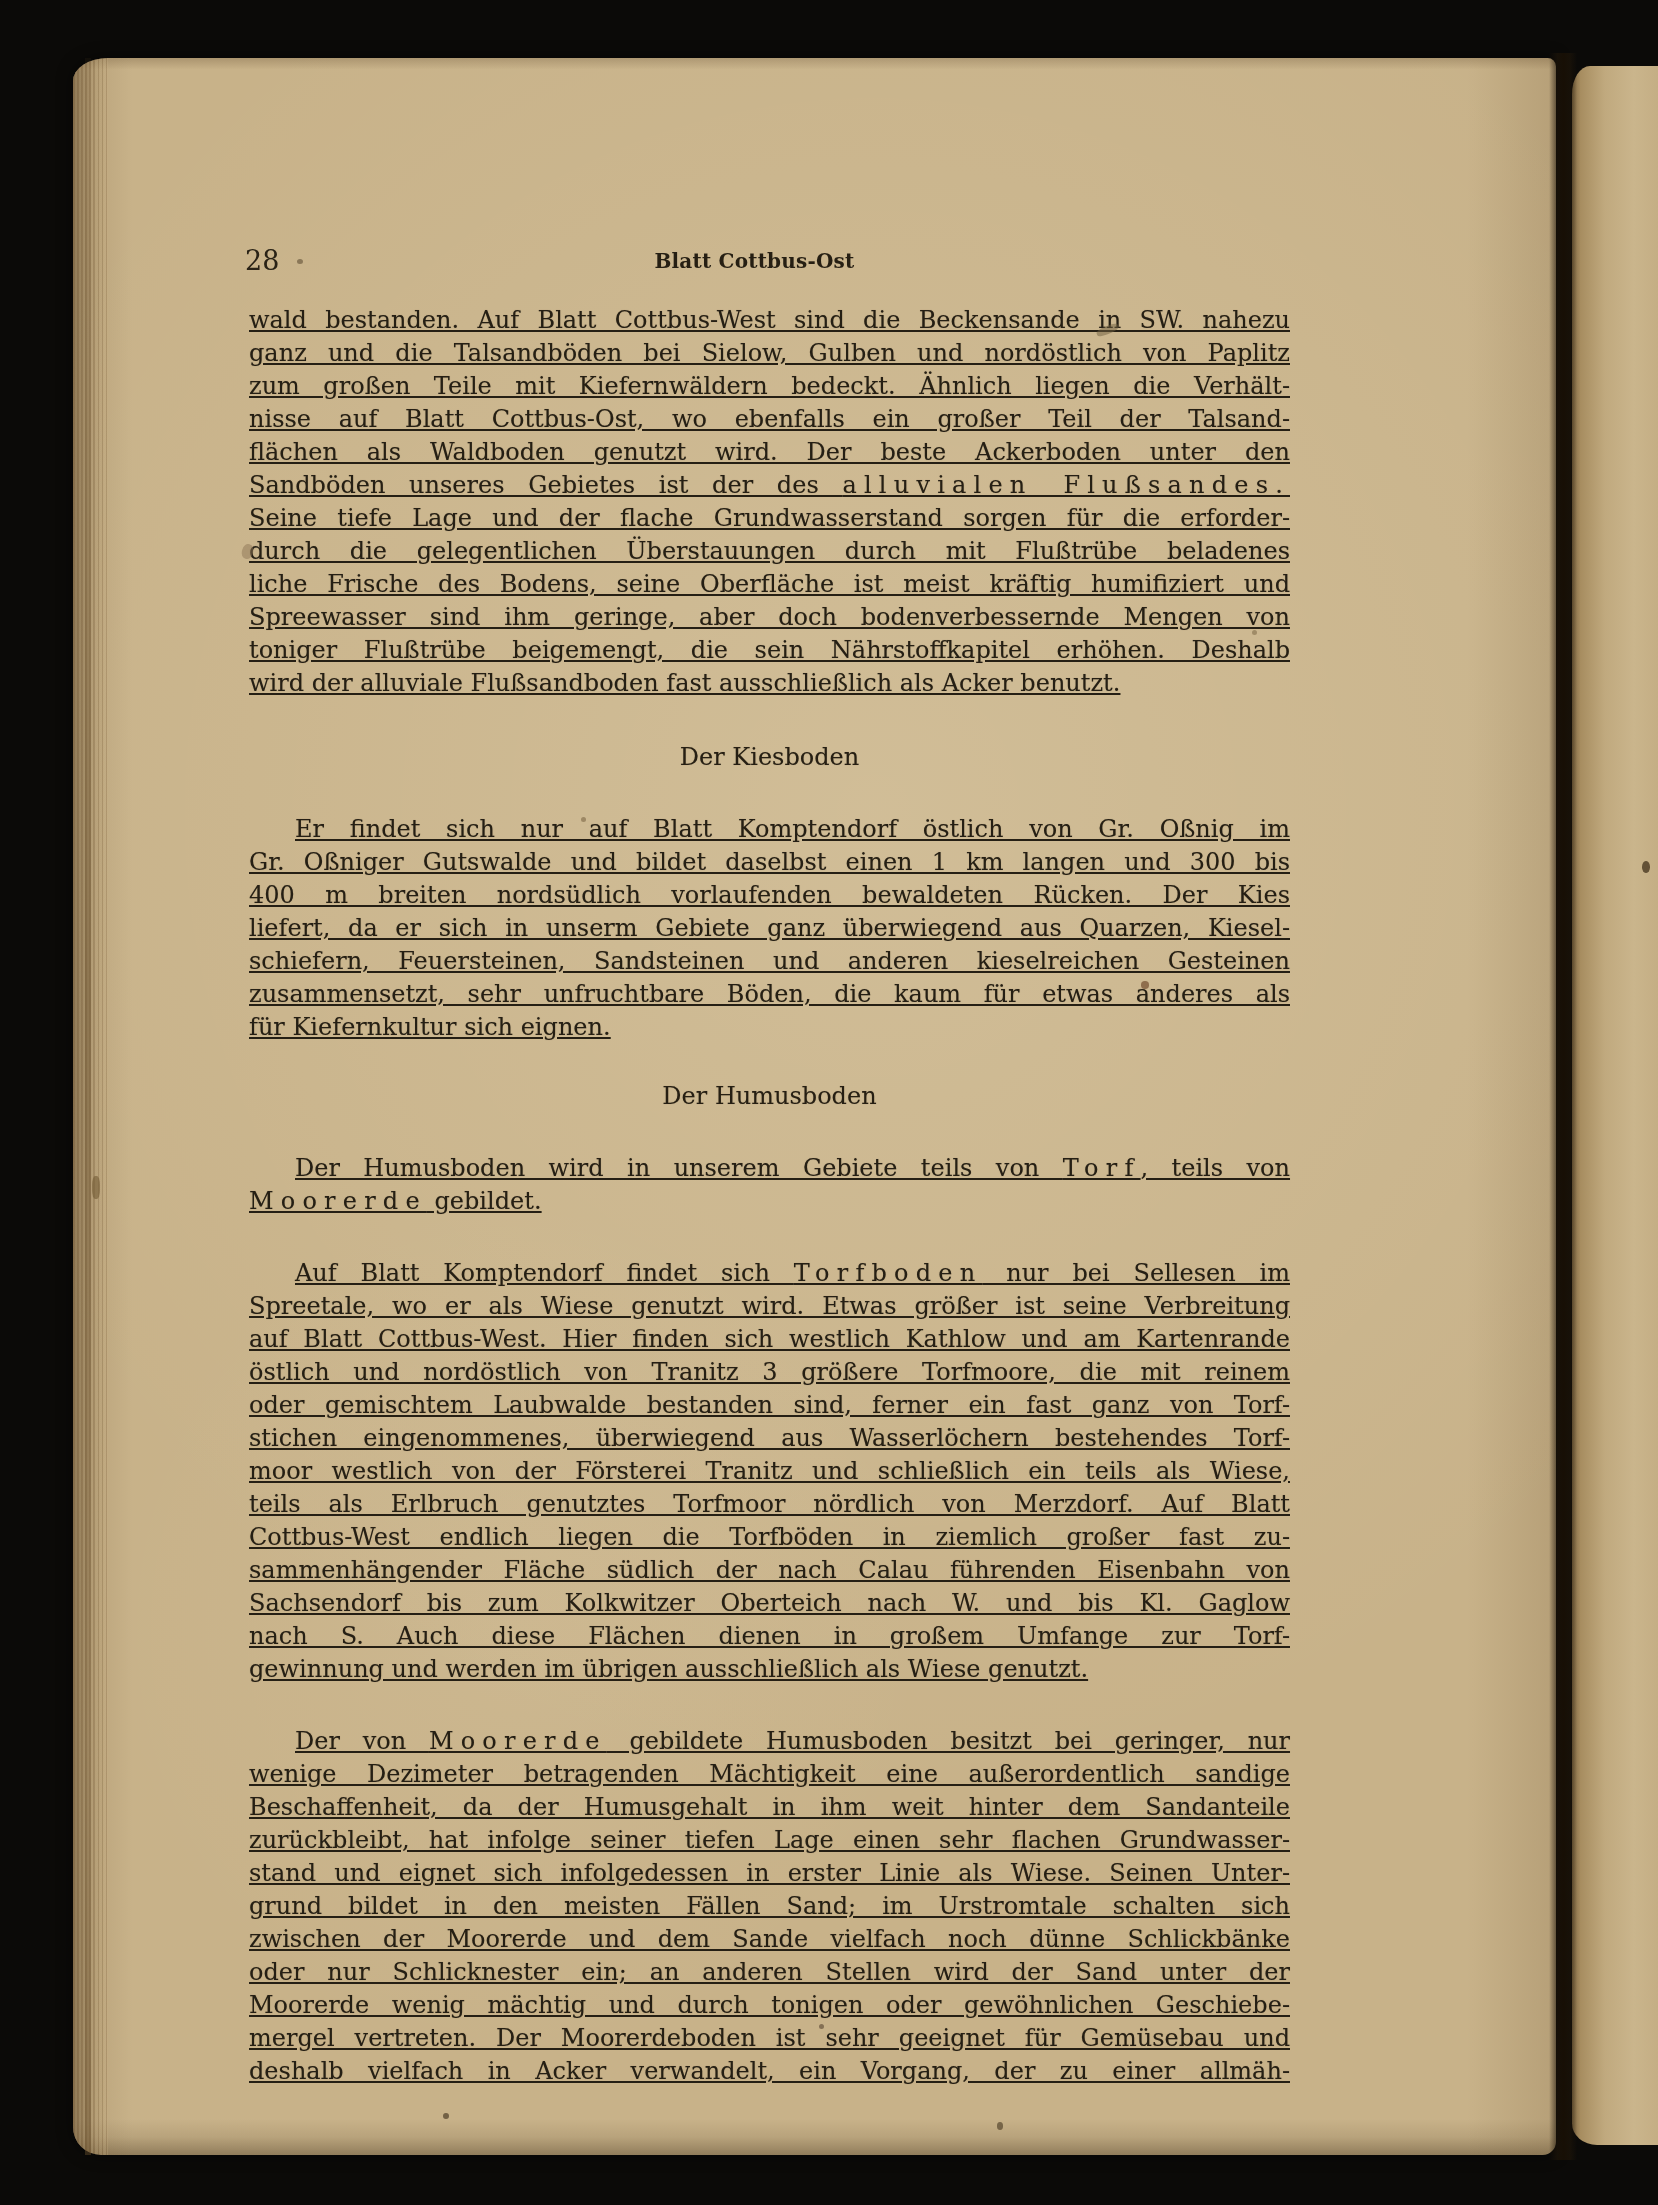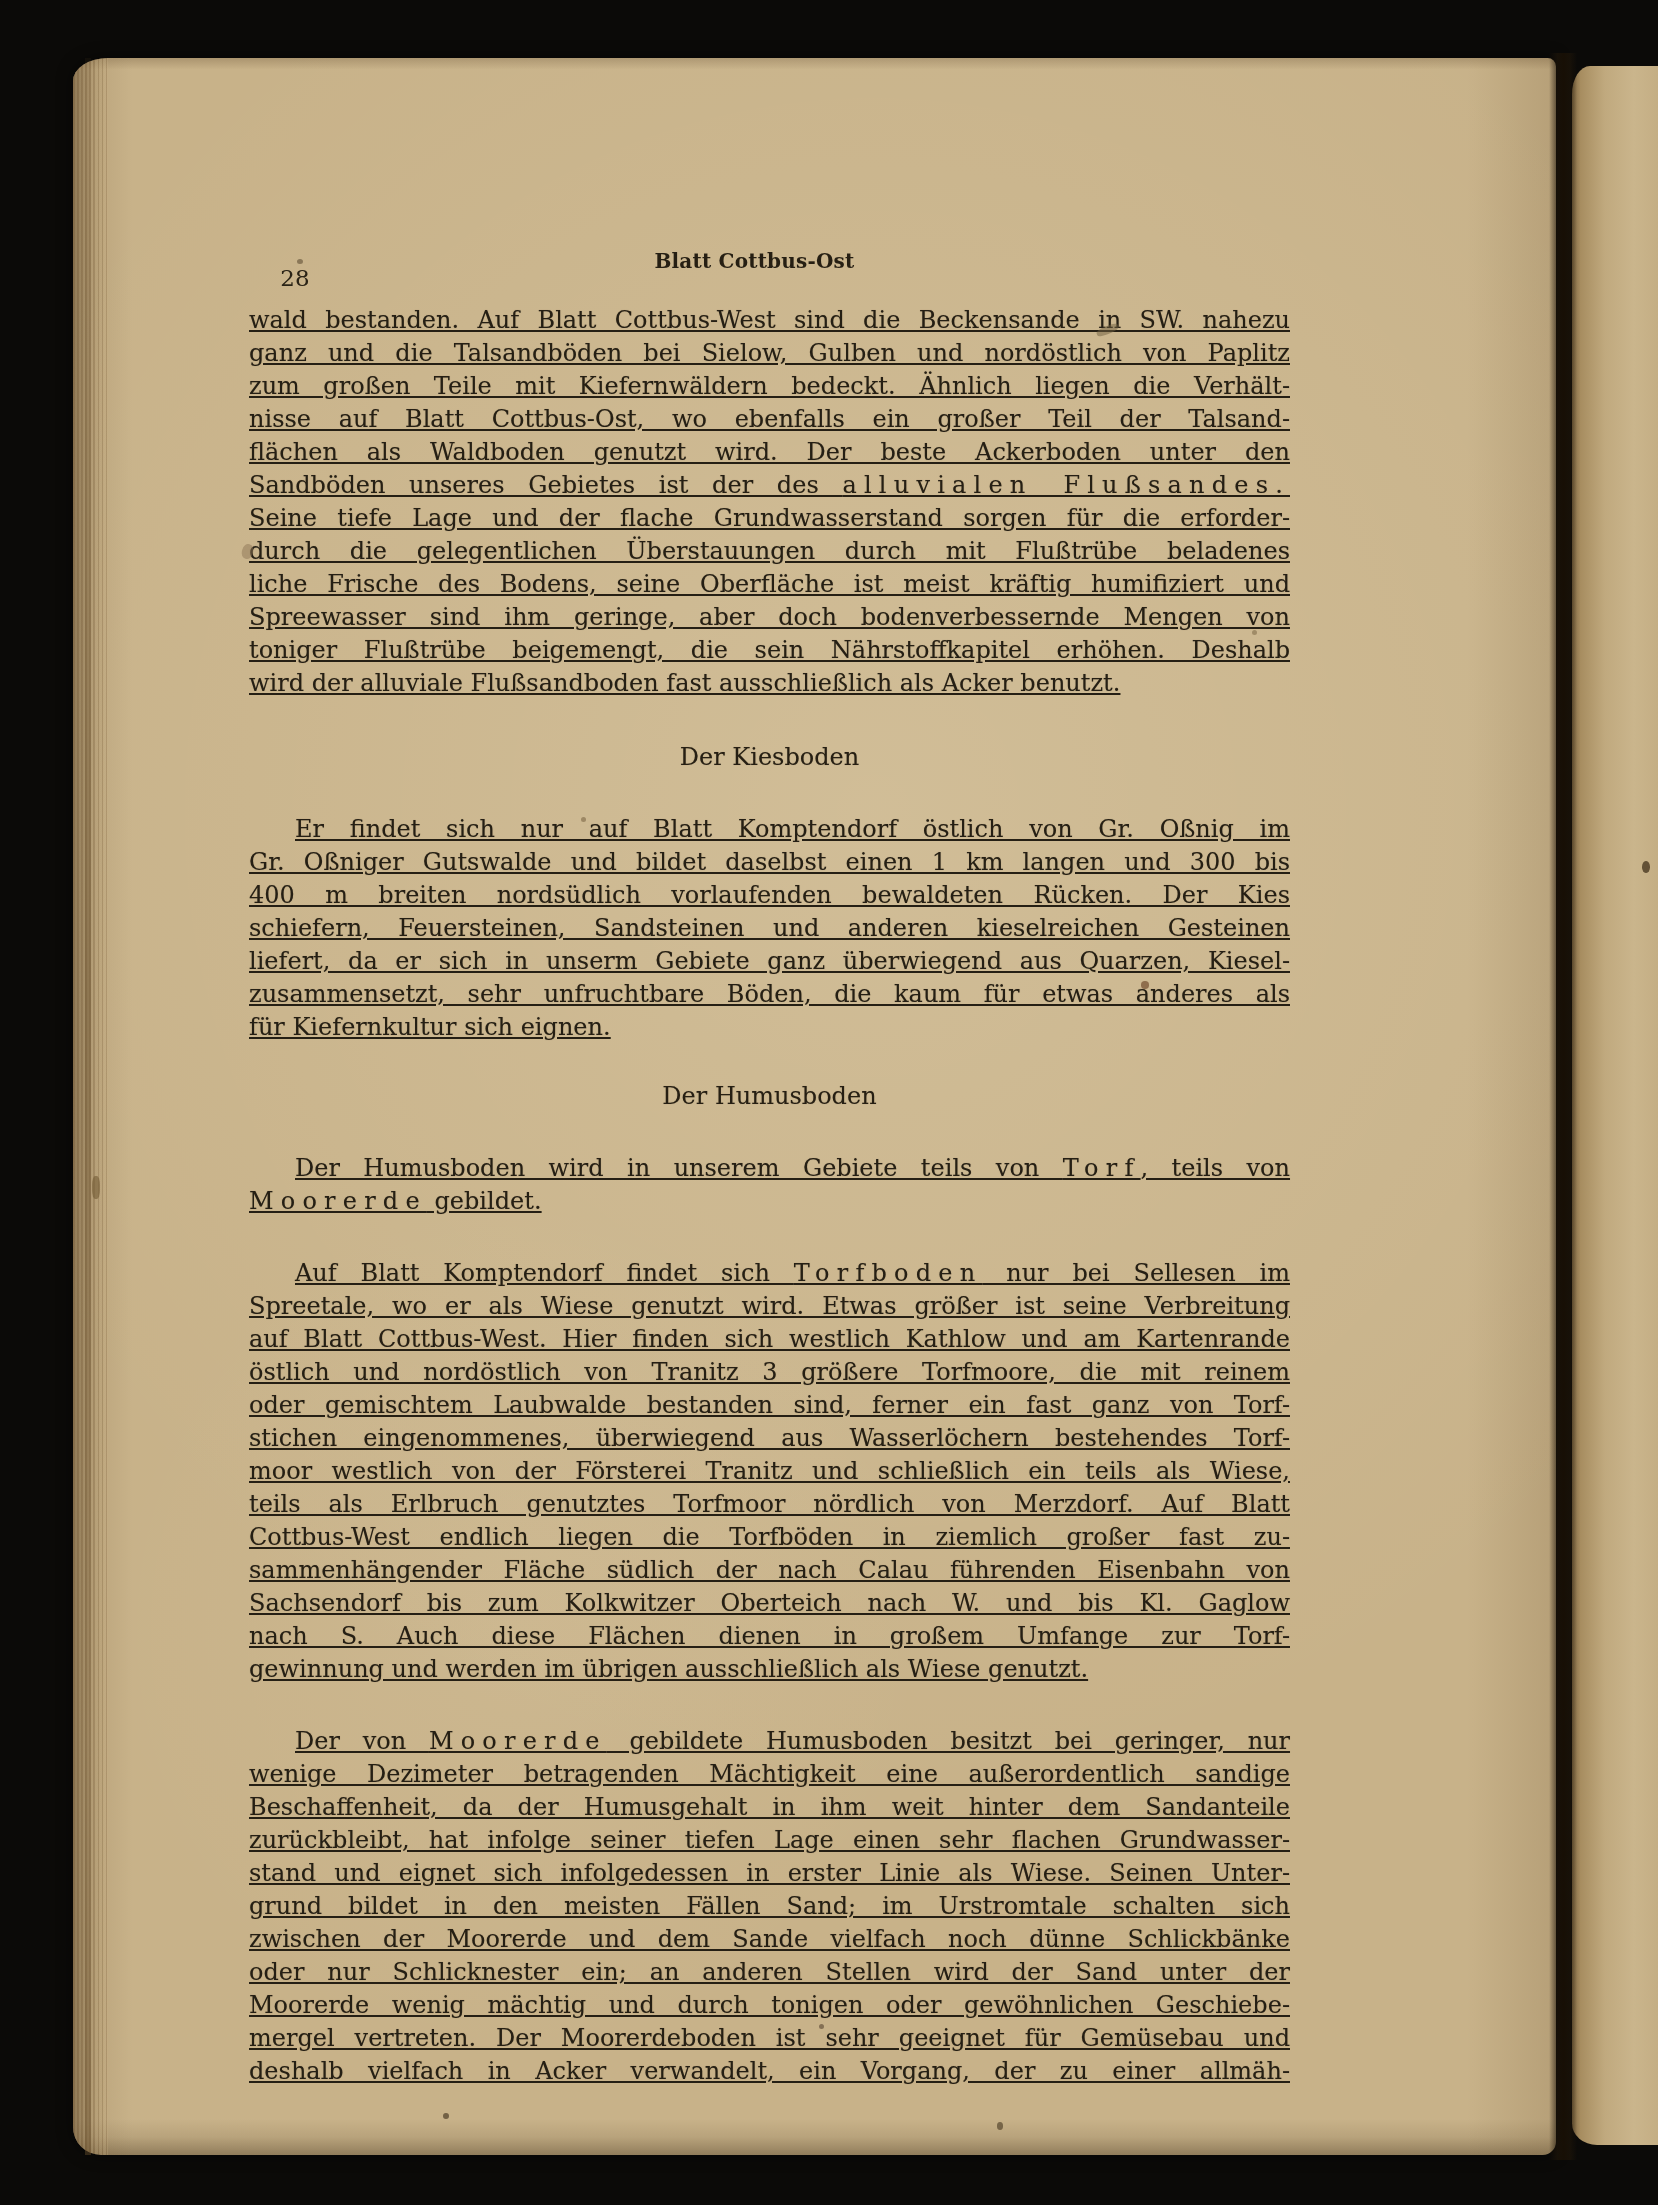--- a/index.html
+++ b/index.html
@@ -44,21 +44,21 @@
   
   .right-page{
     position:absolute;left:1572px;top:66px;width:86px;height:2079px;
     background-color:#c4ae84;
     background-image:linear-gradient(90deg, #7e6742 0%, #a78d60 10%, #c0a97e 38%, #cab58c 72%, #c4ae84 100%);
     border-radius:18px 0 0 25px / 28px 0 0 21.6px;
   }
   
   .page-number{
     position:absolute;left:245px;top:244px;width:100px;
-    font-size:23px;line-height:33px;color:#2a2316;text-align:center;margin-top:18px;
+    font-size:27px;line-height:33px;color:#2a2316;text-align:left;
   }
   .running-header{
     position:absolute;left:234px;top:246px;width:1041px;
     text-align:center;font-weight:700;font-size:20px;line-height:31.5px;color:#261f13;
     letter-spacing:0.01em;
   }
   
   .body-text{
     position:absolute;left:249px;top:304px;width:1041px;
     font-size:24px;line-height:33px;color:#251f14;
@@ -117,22 +117,22 @@
       <div class="line">Seine tiefe Lage und der flache Grundwasserstand sorgen für die erforder-</div>
       <div class="line">durch die gelegentlichen Überstauungen durch mit Flußtrübe beladenes</div>
       <div class="line">liche Frische des Bodens, seine Oberfläche ist meist kräftig humifiziert und</div>
       <div class="line">Spreewasser sind ihm geringe, aber doch bodenverbessernde Mengen von</div>
       <div class="line">toniger Flußtrübe beigemengt, die sein Nährstoffkapitel erhöhen. Deshalb</div>
       <div class="line last">wird der alluviale Flußsandboden fast ausschließlich als Acker benutzt.</div>
       <div class="heading h-kies">Der Kiesboden</div>
       <div class="line indent">Er findet sich nur auf Blatt Komptendorf östlich von Gr. Oßnig im</div>
       <div class="line">Gr. Oßniger Gutswalde und bildet daselbst einen 1 km langen und 300 bis</div>
       <div class="line">400 m breiten nordsüdlich vorlaufenden bewaldeten Rücken. Der Kies</div>
+      <div class="line">liefert, da er sich in unserm Gebiete ganz überwiegend aus Quarzen, Kiesel-</div>
       <div class="line">schiefern, Feuersteinen, Sandsteinen und anderen kieselreichen Gesteinen</div>
-      <div class="line">liefert, da er sich in unserm Gebiete ganz überwiegend aus Quarzen, Kiesel-</div>
       <div class="line">zusammensetzt, sehr unfruchtbare Böden, die kaum für etwas anderes als</div>
       <div class="line last">für Kiefernkultur sich eignen.</div>
       <div class="heading h-humus">Der Humusboden</div>
       <div class="line indent">Der Humusboden wird in unserem Gebiete teils von <span class="sp">Torf</span>, teils von</div>
       <div class="line last"><span class="sp">Moorerde</span> gebildet.</div>
       <div class="line indent">Auf Blatt Komptendorf findet sich <span class="sp">Torfboden</span> nur bei Sellesen im</div>
       <div class="line">Spreetale, wo er als Wiese genutzt wird. Etwas größer ist seine Verbreitung</div>
       <div class="line">auf Blatt Cottbus-West. Hier finden sich westlich Kathlow und am Kartenrande</div>
       <div class="line">östlich und nordöstlich von Tranitz 3 größere Torfmoore, die mit reinem</div>
       <div class="line">oder gemischtem Laubwalde bestanden sind, ferner ein fast ganz von Torf-</div>

